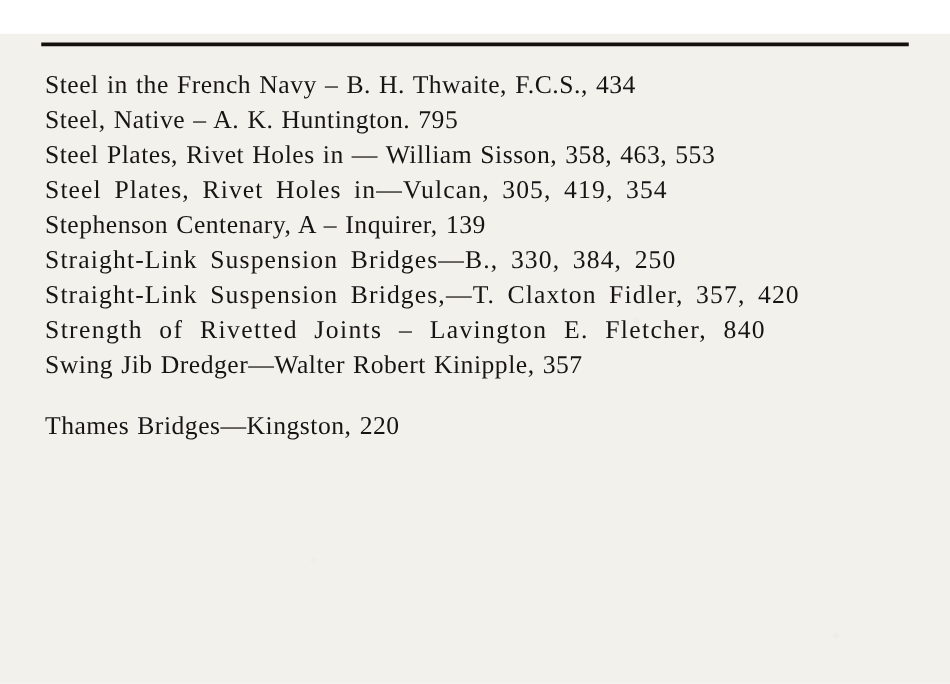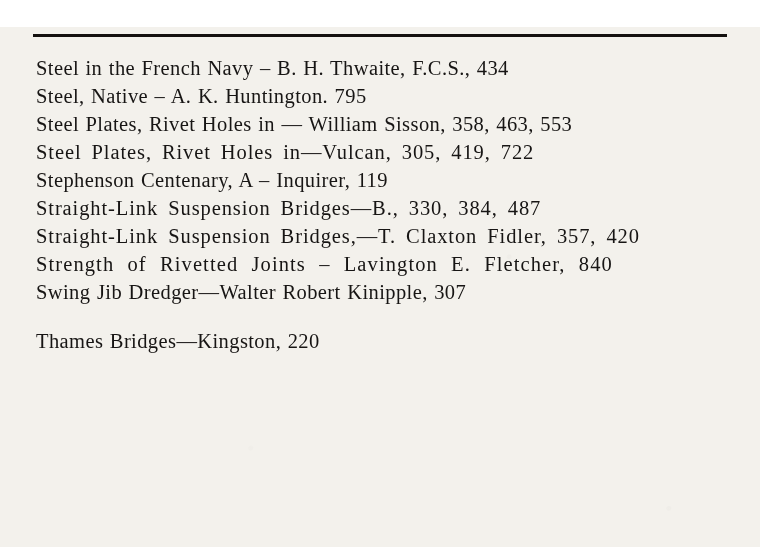--- a/index.html
+++ b/index.html
@@ -67,21 +67,21 @@
 </style>
 </head>
 <body>
 
 <div class="page">
   <div class="rule"></div>
   <div class="entries">
     <p class="entry">Steel in the French Navy – B. H. Thwaite, F.C.S., 434</p>
     <p class="entry">Steel, Native – A. K. Huntington. 795</p>
     <p class="entry">Steel Plates, Rivet Holes in — William Sisson, 358, 463, 553</p>
-    <p class="entry wide">Steel Plates, Rivet Holes in—Vulcan, 305, 419, 722</p>
-    <p class="entry">Stephenson Centenary, A – Inquirer, 119</p>
-    <p class="entry wide">Straight-Link Suspension Bridges—B., 330, 384, 487</p>
+    <p class="entry wide">Steel Plates, Rivet Holes in—Vulcan, 305, 419, 354</p>
+    <p class="entry">Stephenson Centenary, A – Inquirer, 139</p>
+    <p class="entry wide">Straight-Link Suspension Bridges—B., 330, 384, 250</p>
     <p class="entry wide">Straight-Link Suspension Bridges,—T. Claxton Fidler, 357, 420</p>
     <p class="entry xwide">Strength of Rivetted Joints – Lavington E. Fletcher, 840</p>
-    <p class="entry">Swing Jib Dredger—Walter Robert Kinipple, 307</p>
+    <p class="entry">Swing Jib Dredger—Walter Robert Kinipple, 357</p>
     <p class="entry gap">Thames Bridges—Kingston, 220</p>
   </div>
 </div>
 
 </body></html>

